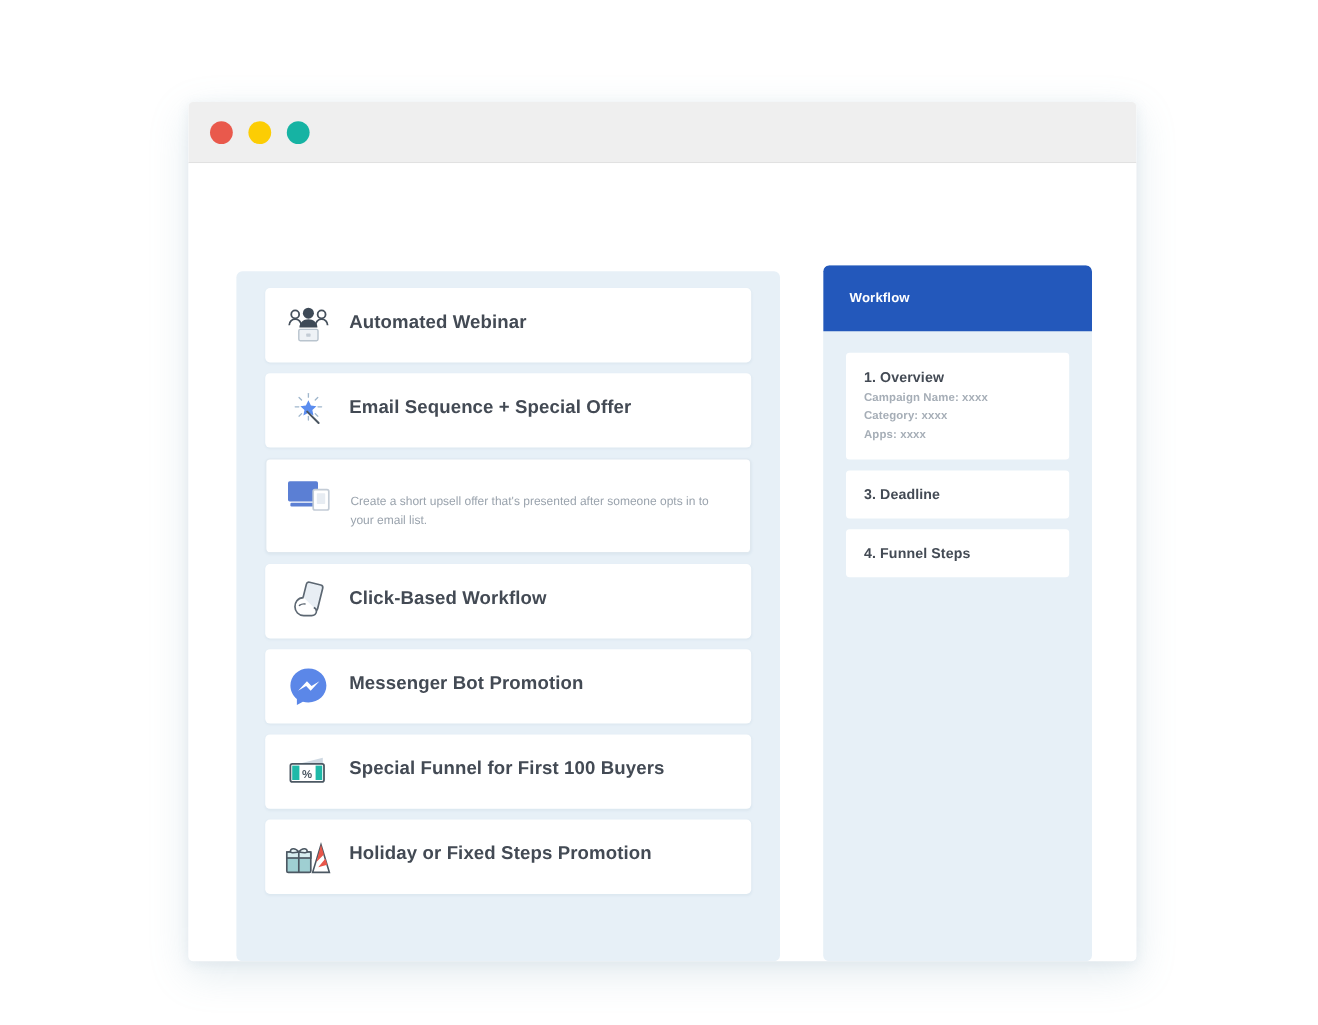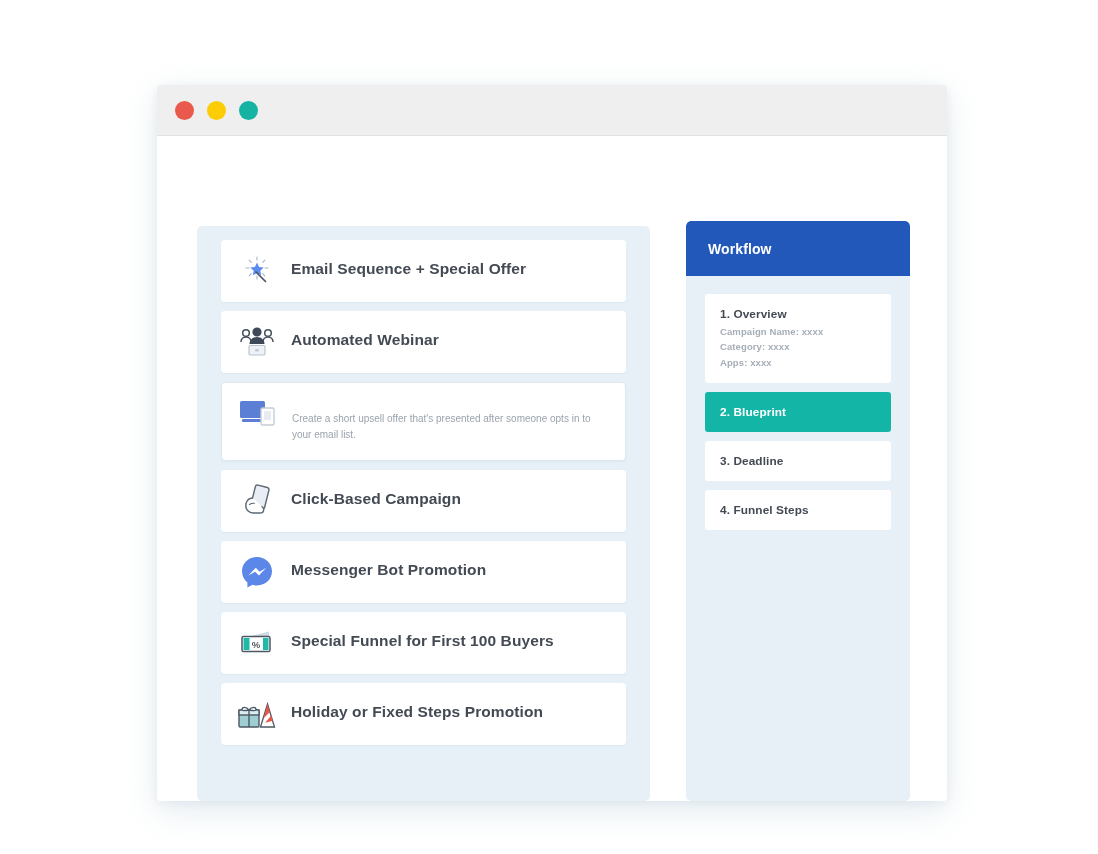--- a/index.html
+++ b/index.html
@@ -142,21 +142,21 @@
   .wf-header {
     height: 55px;
     background: #2358bb;
     display: flex;
     align-items: center;
     padding-left: 22px;
     border-radius: 5px 5px 0 0;
   }
   .wf-header-title {
     color: #ffffff;
-    font-size: 14px;
+    font-size: 11px;
     font-weight: bold;
     letter-spacing: 0.1px;
   }
 
   .wf-steps { padding: 18px 19px 0 19px; }
 
   .wf-step {
     background: #ffffff;
     border-radius: 3px;
     margin-bottom: 9px;
@@ -191,20 +191,37 @@
     <div class="titlebar">
       <span class="dot red"></span>
       <span class="dot yellow"></span>
       <span class="dot green"></span>
     </div>
 
     <div class="window-body">
 
       <div class="blueprints-panel">
         <div class="bp-list" id="bp-list">
+            <div class="bp-card">
+              <span class="bp-icon">
+                <svg width="36" height="32" viewBox="0 0 36 32">
+                  <circle cx="7" cy="7" r="3.3" fill="none" stroke="#45505c" stroke-width="1.5"></circle>
+                  <path d="M2 16c0-3 2.3-5 5-5s5 2 5 5" fill="none" stroke="#45505c" stroke-width="1.5"></path>
+                  <circle cx="29" cy="7" r="3.3" fill="none" stroke="#45505c" stroke-width="1.5"></circle>
+                  <path d="M24 16c0-3 2.3-5 5-5s5 2 5 5" fill="none" stroke="#45505c" stroke-width="1.5"></path>
+                  <circle cx="18" cy="6" r="4.6" fill="#3e4a57"></circle>
+                  <path d="M10.5 18c0-4.2 3.4-7 7.5-7s7.5 2.8 7.5 7z" fill="#3e4a57"></path>
+                  <rect x="10" y="19.5" width="16" height="9.5" rx="1.2" fill="#eef2f6" stroke="#b9c4ce" stroke-width="1.2"></rect>
+                  <rect x="16.2" y="23" width="3.6" height="2.6" rx="0.5" fill="#c3ccd5"></rect>
+                </svg>
+              </span>
+              <div class="bp-text">
+                <div class="bp-label">Automated Webinar</div>
+              </div>
+            </div>
             <div class="bp-card">
               <span class="bp-icon">
                 <svg width="34" height="34" viewBox="0 0 34 34">
                   <g stroke="#9fb6cc" stroke-width="1.1" stroke-linecap="round">
                     <line x1="17" y1="3" x2="17" y2="6"></line>
                     <line x1="17" y1="22" x2="17" y2="25"></line>
                     <line x1="6" y1="14" x2="9" y2="14"></line>
                     <line x1="25" y1="14" x2="28" y2="14"></line>
                     <line x1="9.2" y1="6.2" x2="11.3" y2="8.3"></line>
                     <line x1="22.7" y1="19.7" x2="24.8" y2="21.8"></line>
@@ -212,37 +229,20 @@
                     <line x1="11.3" y1="19.7" x2="9.2" y2="21.8"></line>
                   </g>
                   <path d="M17 8.5l2.1 4.4 4.6.6-3.4 3.2.9 4.6-4.2-2.3-4.2 2.3.9-4.6-3.4-3.2 4.6-.6z" fill="#5b8def"></path>
                   <line x1="16" y1="18" x2="25.5" y2="27.5" stroke="#4a5560" stroke-width="1.7" stroke-linecap="round"></line>
                 </svg>
               </span>
               <div class="bp-text">
                 <div class="bp-label">Email Sequence + Special Offer</div>
               </div>
             </div>
-            <div class="bp-card">
-              <span class="bp-icon">
-                <svg width="36" height="32" viewBox="0 0 36 32">
-                  <circle cx="7" cy="7" r="3.3" fill="none" stroke="#45505c" stroke-width="1.5"></circle>
-                  <path d="M2 16c0-3 2.3-5 5-5s5 2 5 5" fill="none" stroke="#45505c" stroke-width="1.5"></path>
-                  <circle cx="29" cy="7" r="3.3" fill="none" stroke="#45505c" stroke-width="1.5"></circle>
-                  <path d="M24 16c0-3 2.3-5 5-5s5 2 5 5" fill="none" stroke="#45505c" stroke-width="1.5"></path>
-                  <circle cx="18" cy="6" r="4.6" fill="#3e4a57"></circle>
-                  <path d="M10.5 18c0-4.2 3.4-7 7.5-7s7.5 2.8 7.5 7z" fill="#3e4a57"></path>
-                  <rect x="10" y="19.5" width="16" height="9.5" rx="1.2" fill="#eef2f6" stroke="#b9c4ce" stroke-width="1.2"></rect>
-                  <rect x="16.2" y="23" width="3.6" height="2.6" rx="0.5" fill="#c3ccd5"></rect>
-                </svg>
-              </span>
-              <div class="bp-text">
-                <div class="bp-label">Automated Webinar</div>
-              </div>
-            </div>
             <div class="bp-card selected">
               <span class="bp-icon">
                 <svg width="38" height="30" viewBox="0 0 38 30">
                   <rect x="1" y="2" width="25" height="17" rx="1.5" fill="#5b7fd4"></rect>
                   <rect x="3" y="20" width="21" height="3" rx="1" fill="#5b7fd4"></rect>
                   <rect x="22" y="9" width="13" height="17" rx="1.5" fill="#ffffff" stroke="#c3ccd6" stroke-width="1.4"></rect>
                   <rect x="25" y="12" width="7" height="9" rx="0.6" fill="#e7ecf2"></rect>
                 </svg>
               </span>
               <div class="bp-text">
@@ -251,21 +251,21 @@
             </div>
             <div class="bp-card">
               <span class="bp-icon">
                 <svg width="34" height="34" viewBox="0 0 34 34">
                   <rect x="13" y="2" width="14" height="22" rx="2.2" fill="#e8eef4" stroke="#5c6772" stroke-width="1.4" transform="rotate(14 20 13)"></rect>
                   <path d="M13 14c-2.6 0-4.4 1-5.6 2.6-1 1.3-1.6 3-1.6 5 0 4.1 3.1 7.4 7.3 7.4h6.6c2.3 0 4-1.5 4-3.6 0-1.5-.9-2.6-2.2-3.1" fill="#ffffff" stroke="#5c6772" stroke-width="1.4" stroke-linejoin="round"></path>
                   <path d="M9.5 20.5c1.4-1 3-1.4 4.7-1.2" fill="none" stroke="#5c6772" stroke-width="1.2" stroke-linecap="round"></path>
                 </svg>
               </span>
               <div class="bp-text">
-                <div class="bp-label">Click-Based Campaign</div>
+                <div class="bp-label">Click-Based Workflow</div>
               </div>
             </div>
             <div class="bp-card">
               <span class="bp-icon">
                 <svg width="32" height="32" viewBox="0 0 32 32">
                   <path d="M16 1C7.4 1 1 7.3 1 15.3c0 4.5 2.1 8.5 5.4 11.2v5.0l5-2.7c1.4.4 2.9.6 4.6.6 8.6 0 15-6.3 15-14.1S24.6 1 16 1z" fill="#5b87e8"></path>
                   <path d="M7.4 19.6l7.4-7.8 3.8 3.9 6.6-3.9-7.3 7.8-3.8-3.9z" fill="#ffffff"></path>
                 </svg>
               </span>
               <div class="bp-text">
@@ -310,23 +310,20 @@
         </div>
         <div class="wf-steps" id="wf-steps">
             <div class="wf-step">
               <div class="wf-step-title">1. Overview</div>
               <div class="wf-meta">
                 <div class="wf-meta-line">Campaign Name: xxxx</div>
                 <div class="wf-meta-line">Category: xxxx</div>
                 <div class="wf-meta-line">Apps: xxxx</div>
               </div>
             </div>
-            <div class="wf-step active">
-              <div class="wf-step-title">2. Blueprint</div>
-            </div>
             <div class="wf-step">
               <div class="wf-step-title">3. Deadline</div>
             </div>
             <div class="wf-step">
               <div class="wf-step-title">4. Funnel Steps</div>
             </div>
           </div>
       </div>
 
     </div>

